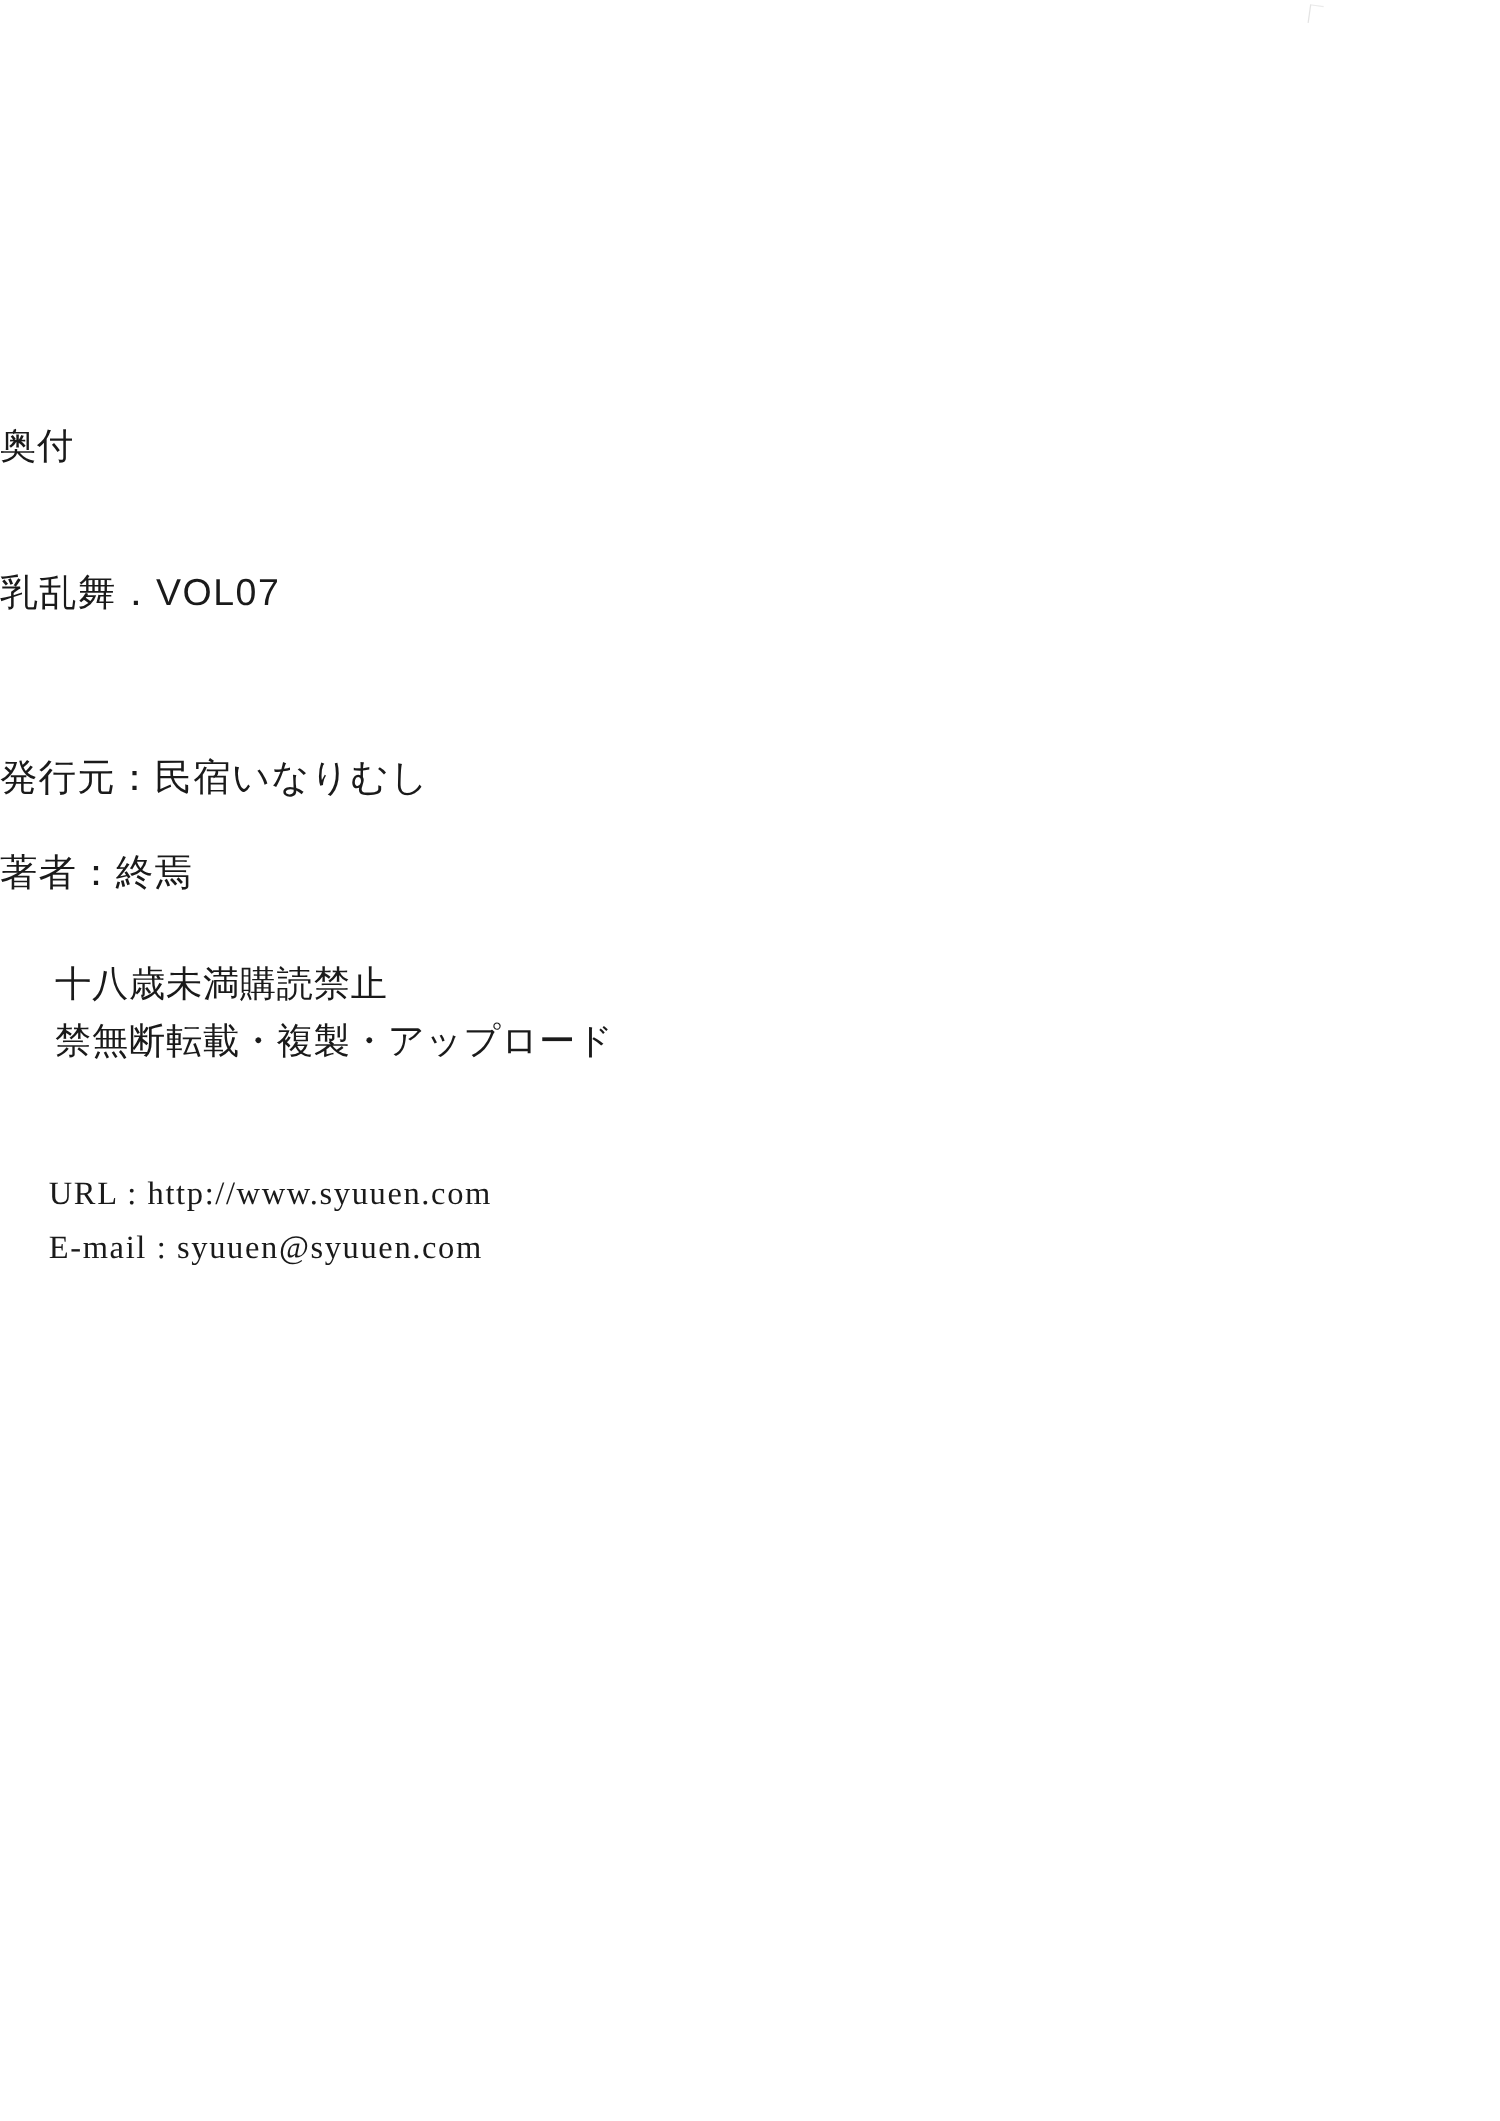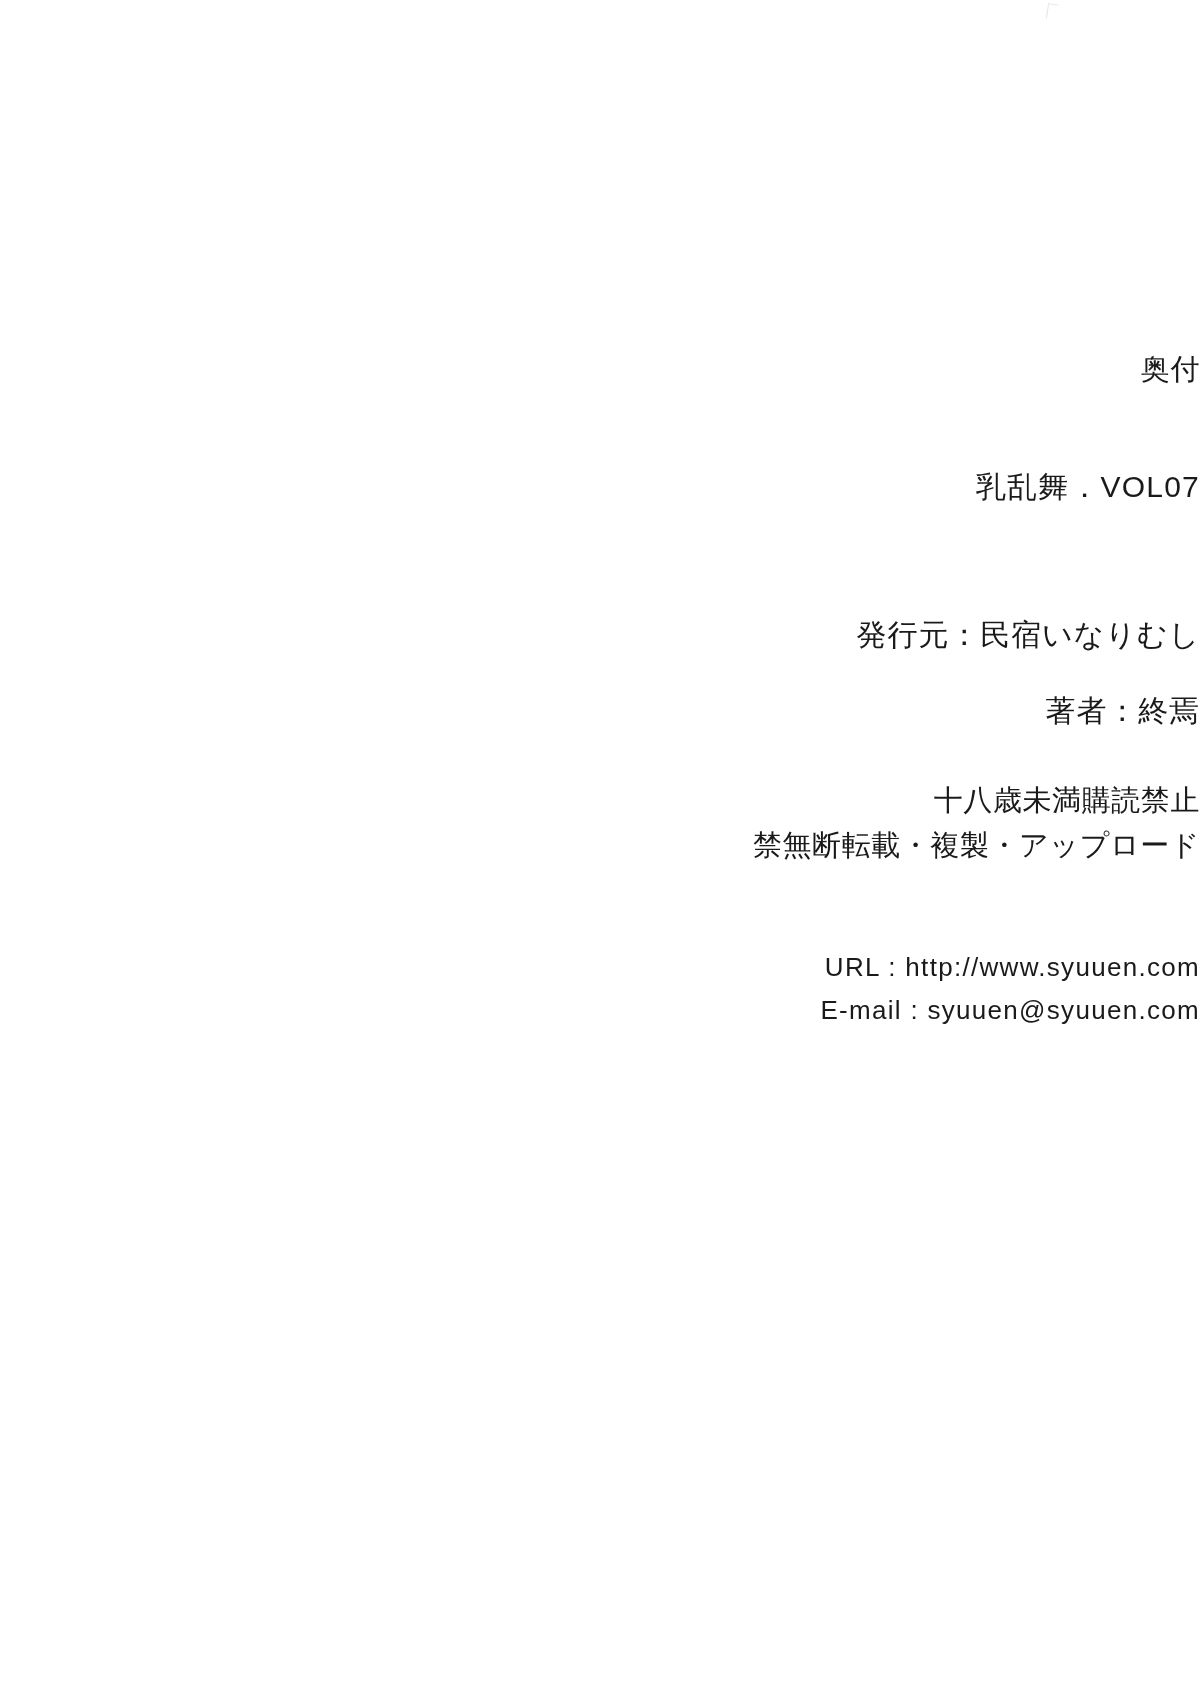--- a/index.html
+++ b/index.html
@@ -29,22 +29,22 @@
     height: 14px;
     border-left: 1px solid #d8d8d8;
     border-top: 1px solid #e2e2e2;
     transform: rotate(8deg);
     opacity: .7;
   }
   .colophon {
     position: absolute;
     left: 0;
     right: 0;
-    top: 352px;
-    text-align: right;
+    top: 340px;
+    text-align: left;
   }
   .heading {
     font-size: 29px;
     letter-spacing: 0.02em;
     line-height: 1.2;
     margin: 0;
     font-weight: 400;
   }
   .title-block {
     margin-top: 78px;
@@ -78,21 +78,22 @@
   }
   .notice-line {
     font-size: 29px;
     letter-spacing: 0.02em;
     line-height: 1.55;
     margin: 0;
     padding-left: 44px;
   }
   .contact {
     margin-top: 78px;
-    font-family: Liberation Sans, sans-serif;
+    font-family: Liberation Serif, serif;
+    padding-left: 39px;
   }
   .contact-line {
     font-size: 26px;
     letter-spacing: 0.05em;
     line-height: 1.65;
     margin: 0;
   }
 </style>
 </head>
 <body>

